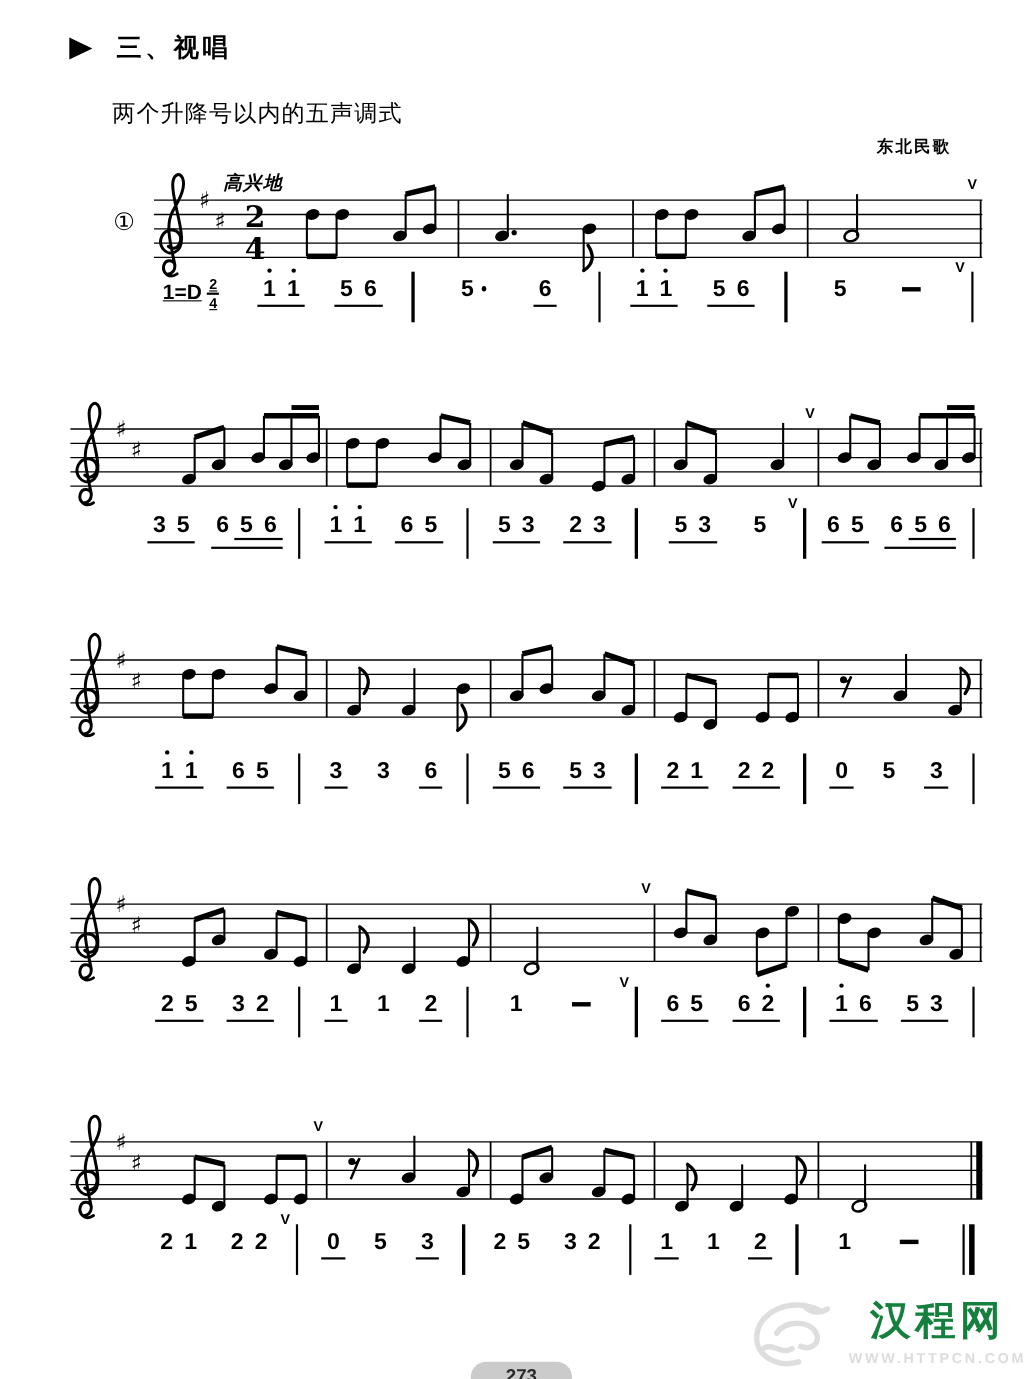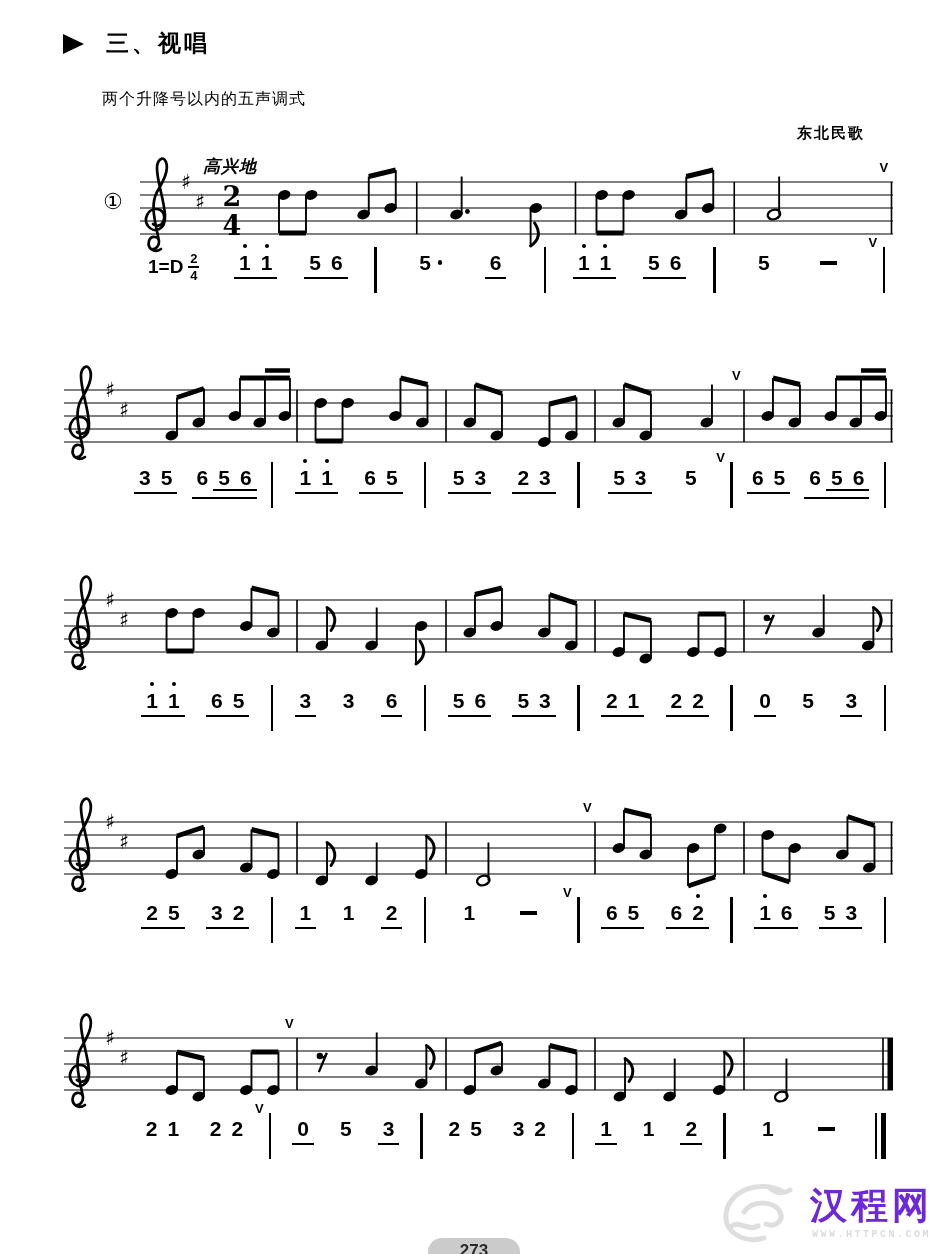--- a/index.html
+++ b/index.html
@@ -2,50 +2,50 @@
 <html><head>
 <meta charset="utf-8">
 <style>
   html,body{margin:0;padding:0;background:#fff;}
   #page{position:relative;width:939px;height:1254px;background:#fff;overflow:hidden;
         font-family:"Liberation Sans","DejaVu Sans",sans-serif;color:#000;}
   .abs{position:absolute;}
   
   .tri{width:0;height:0;border-left:21px solid #000;border-top:10px solid transparent;border-bottom:10px solid transparent;}
   .title{font-size:23px;font-weight:600;letter-spacing:3px;}
-  .subtitle{font-size:16px;font-weight:500;letter-spacing:1px;}
+  .subtitle{font-size:21px;font-weight:500;letter-spacing:1px;}
   .credit{font-size:15px;letter-spacing:2px;font-weight:bold;}
   .tempo{font-size:17px;font-weight:700;letter-spacing:1px;font-style:italic;}
   .exnum{font-size:22px;}
   
   svg.staff{position:absolute;overflow:visible;}
   
   .jrow{position:absolute;display:flex;align-items:flex-start;padding-top:12px;}
-  .jprefix{display:flex;align-items:center;font:bold 19px "Liberation Sans","DejaVu Sans",sans-serif;margin-right:8px;white-space:nowrap;}
+  .jprefix{display:flex;align-items:center;font:bold 19px "Liberation Sans","DejaVu Sans",sans-serif;margin-right:8px;white-space:nowrap;text-decoration:underline;}
   .frac{display:inline-flex;flex-direction:column;align-items:center;margin-left:5px;font:bold 13px "Liberation Sans",sans-serif;line-height:1;}
   .frac .fbar{width:11px;height:2px;background:#000;margin:1px 0;}
   .jmeasure{flex:1;display:flex;justify-content:space-evenly;align-items:flex-start;}
   .jgrp{display:inline-flex;align-items:flex-start;}
   .jtok{position:relative;display:inline-flex;font:bold 21px "Liberation Sans","DejaVu Sans",sans-serif;line-height:1;margin:0 5px;}
   .u1{display:inline-flex;border-bottom:2.5px solid #000;padding-bottom:4px;}
   .u2{display:inline-flex;border-bottom:2.5px solid #000;padding-bottom:1px;margin-bottom:1.5px;}
   .hd{position:absolute;top:-8px;left:50%;transform:translateX(-50%);width:4px;height:4px;border-radius:50%;background:#000;}
   .jdash{width:17px;height:3.5px;background:#000;margin:9px 8px 0;}
   .jaug{display:inline-block;width:4.5px;height:4.5px;border-radius:50%;background:#000;margin:8px 0 0 7px;}
   .jsep{position:relative;display:flex;align-self:flex-start;}
   .jbar{width:2.5px;height:46px;background:#000;margin-top:-5px;}
   .jbar2{width:5px;height:46px;background:#000;margin-top:-5px;margin-left:4px;}
   .jbreath{position:absolute;top:-17px;left:-14px;font:bold 13px "Liberation Sans",sans-serif;}
   
   .pagepill{position:absolute;left:428px;top:1238px;width:92px;height:30px;background:#cbcbcb;
             border-radius:14px;text-align:center;font:bold 17px "Liberation Sans",sans-serif;color:#2a2a2a;line-height:26px;}
   .wm{position:absolute;right:6px;top:1178px;display:flex;align-items:center;}
   .wmtxt{display:flex;flex-direction:column;align-items:center;margin-left:6px;}
-  .wmname{font-size:37px;font-weight:700;letter-spacing:4px;color:#6d28d9;line-height:1.1;}
-  .wmurl{font-size:10px;letter-spacing:2.5px;color:#dcdcdc;font-weight:700;margin-top:2px;font-family:Liberation Mono, monospace;}
+  .wmname{font-size:37px;font-weight:700;letter-spacing:4px;color:#15803d;line-height:1.1;font-family:Liberation Mono, monospace;}
+  .wmurl{font-size:13px;letter-spacing:2.5px;color:#dcdcdc;font-weight:700;margin-top:2px;}
 </style>
 </head>
 <body>
 
 <div id="page">
 
   <div class="abs tri" style="left:63px;top:34px;"></div>
   <div class="abs title" style="left:106px;top:28px;">三、视唱</div>
   <div class="abs subtitle" style="left:102px;top:89px;">两个升降号以内的五声调式</div>
   <div class="abs credit" style="left:797px;top:124px;">东北民歌</div>

